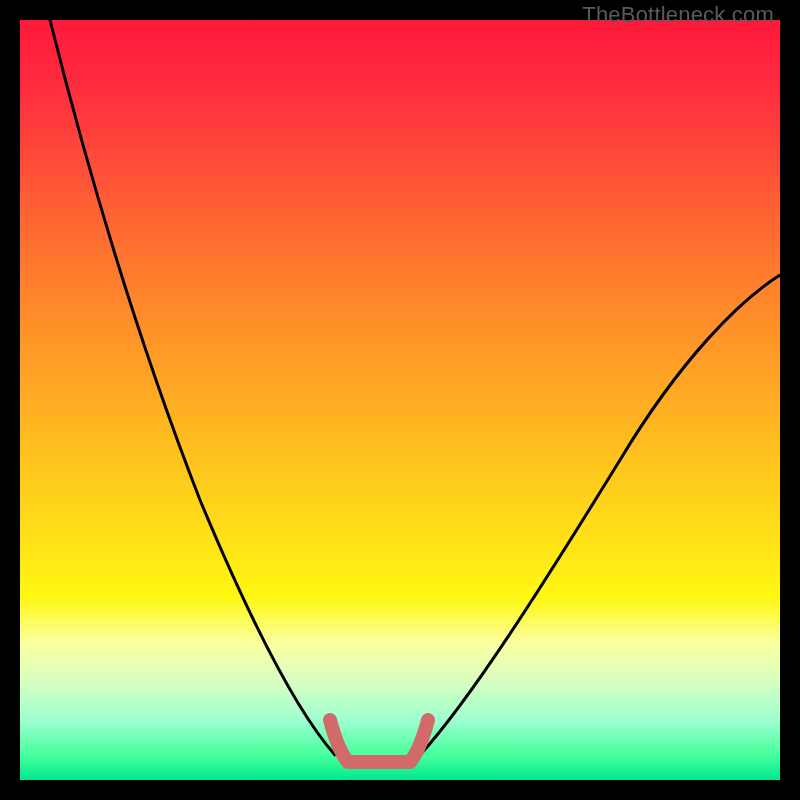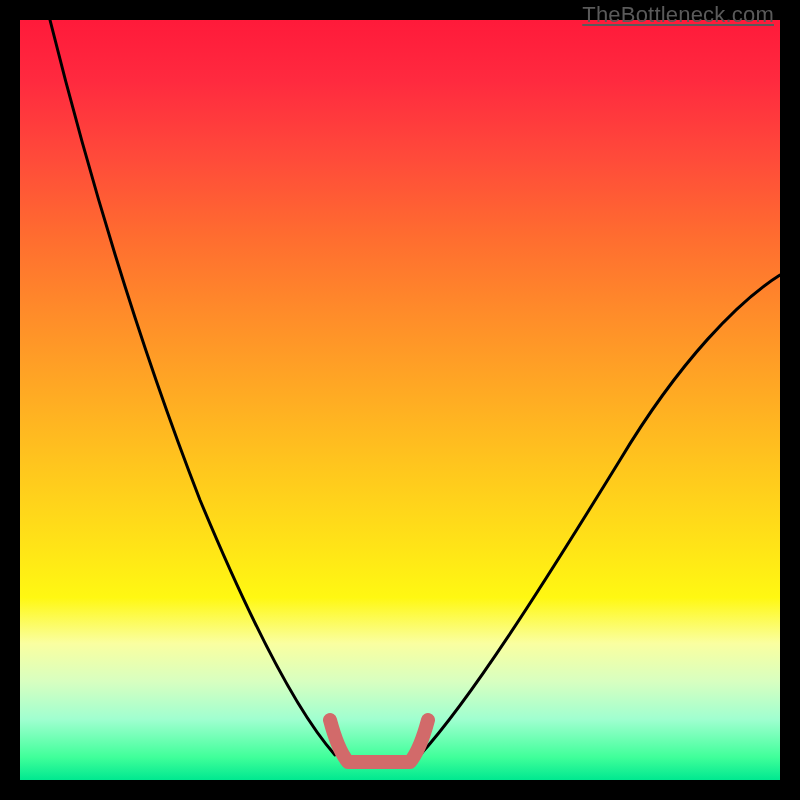--- a/index.html
+++ b/index.html
@@ -33,21 +33,20 @@
       #00e890 100%);
   }
   .watermark {
     position: absolute;
     top: 2px;
     right: 26px;
     font-family: Arial, Helvetica, sans-serif;
     font-size: 22px;
     color: #5a5a5a;
     letter-spacing: 0.2px;
-    text-decoration: underline;
   }
   svg.curves {
     position: absolute;
     left: 20px;
     top: 20px;
     width: 760px;
     height: 760px;
     overflow: visible;
   }
 </style>

